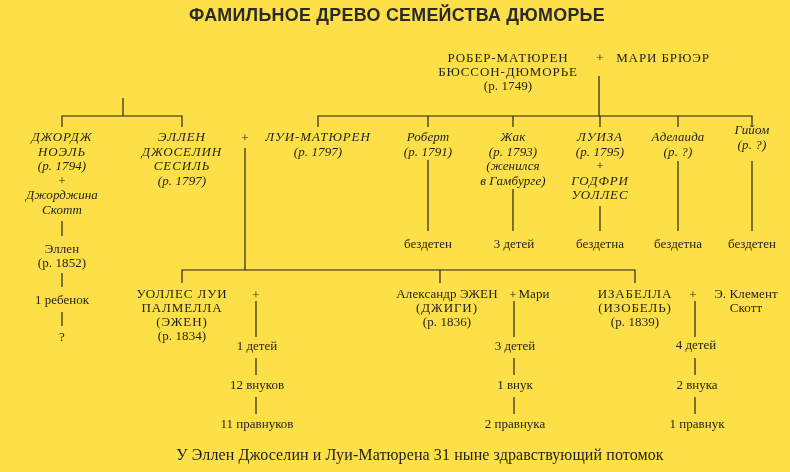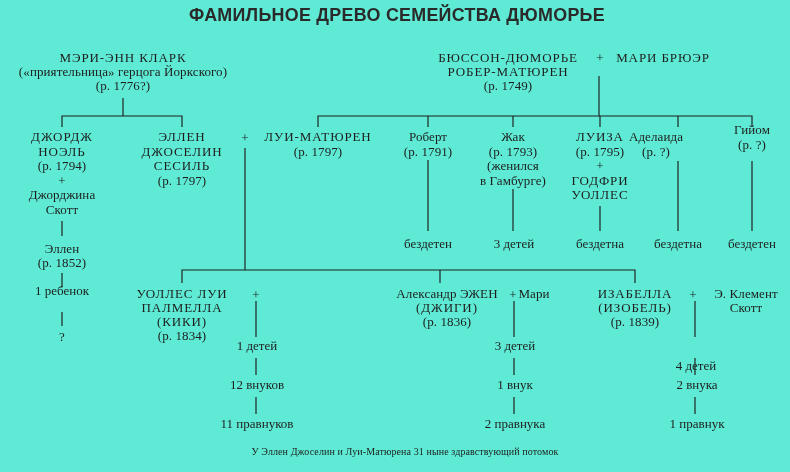--- a/index.html
+++ b/index.html
@@ -1,19 +1,19 @@
 <!DOCTYPE html>
 <html><head>
 <meta charset="utf-8">
 <style>
   html,body{margin:0;padding:0;background:#ffffff;}
   .page{
     position:relative;
     width:790px;height:472px;
-    background:#5eead4;
+    background:#fde047;
     font-family:"Liberation Serif", serif;
     color:#1e1e1e;
     overflow:hidden;
   }
   .title{
     position:absolute;
     left:397px;top:4px;
     transform:translateX(-50%) scaleX(0.94);
     transform-origin:center top;
     font-family:"Liberation Sans", sans-serif;
@@ -30,77 +30,72 @@
     fill:none;stroke:#1e1e1e;stroke-width:1.15;
   }
   .nd{
     position:absolute;
     transform:translateX(-50%);
     text-align:center;
     white-space:nowrap;
     font-size:13px;
     line-height:14px;
   }
-  .g2{line-height:14.5px;}
+  .g2{line-height:14.5px;font-style:italic;}
   .cap{letter-spacing:0.9px;}
   .nm{letter-spacing:0.1px;}
   .plus{font-size:13px;line-height:14px;}
   .caption{
     position:absolute;
-    left:405px;top:446px;
+    left:420px;top:446px;
     transform:translateX(-50%);
-    font-size:10px;
+    font-size:16px;
     letter-spacing:0.1px;
     white-space:nowrap;
   }
 </style>
 </head>
 <body>
 
 <div class="page">
 
   <div class="title">ФАМИЛЬНОЕ ДРЕВО СЕМЕЙСТВА ДЮМОРЬЕ</div>
 
   <svg class="connectors" viewBox="0 0 790 472" xmlns="http://www.w3.org/2000/svg">
     <path d="M123,98 V116 M62,127 V116 H182 V127"></path>
     <path d="M599,76 V116 M318,127 V116 H752 V127 M428,116 V127 M513,116 V127 M600,116 V127 M678,116 V127 M752,116 V127"></path>
     <path d="M62,221 V236 M62,273 V287 M62,312 V326 M245,148 V270 M428,160 V231 M513,189 V231 M600,206 V231 M678,161 V231 M752,161 V231"></path>
     <path d="M182,283 V270 H635 V283 M440,270 V283"></path>
     <path d="M256,301 V337 M256,358 V375 M256,397 V414 M514,301 V337 M514,358 V375 M514,397 V414 M695,301 V337 M695,358 V375 M695,397 V414"></path>
   </svg>
 
-  <div class="nd" style="left:123px;top:51px">
-    <div class="cap">МЭРИ-ЭНН КЛАРК</div>
-    <div class="nm">(«приятельница» герцога Йоркского)</div>
-    <div class="nm">(р. 1776?)</div>
-  </div>
 
   <div class="nd" style="left:508px;top:51px">
+    <div class="cap">РОБЕР-МАТЮРЕН</div>
     <div class="cap">БЮССОН-ДЮМОРЬЕ</div>
-    <div class="cap">РОБЕР-МАТЮРЕН</div>
     <div class="nm">(р. 1749)</div>
   </div>
   <div class="nd plus" style="left:600px;top:51px">+</div>
   <div class="nd" style="left:663px;top:51px">
     <div class="cap">МАРИ БРЮЭР</div>
   </div>
 
   <div class="nd g2" style="left:62px;top:130px">
     <div class="cap">ДЖОРДЖ</div>
     <div class="cap">НОЭЛЬ</div>
     <div class="nm">(р. 1794)</div>
     <div class="nm">+</div>
     <div class="nm">Джорджина</div>
     <div class="nm">Скотт</div>
   </div>
   <div class="nd" style="left:62px;top:242px">
     <div class="nm">Эллен</div>
     <div class="nm">(р. 1852)</div>
   </div>
-  <div class="nd" style="left:62px;top:284px">1 ребенок</div>
+  <div class="nd" style="left:62px;top:293px">1 ребенок</div>
   <div class="nd" style="left:62px;top:330px">?</div>
 
   <div class="nd g2" style="left:182px;top:130px">
     <div class="cap">ЭЛЛЕН</div>
     <div class="cap">ДЖОСЕЛИН</div>
     <div class="cap">СЕСИЛЬ</div>
     <div class="nm">(р. 1797)</div>
   </div>
   <div class="nd plus" style="left:245px;top:131px">+</div>
   <div class="nd g2" style="left:318px;top:130px">
@@ -124,36 +119,36 @@
 
   <div class="nd g2" style="left:600px;top:130px">
     <div class="cap">ЛУИЗА</div>
     <div class="nm">(р. 1795)</div>
     <div class="nm">+</div>
     <div class="cap">ГОДФРИ</div>
     <div class="cap">УОЛЛЕС</div>
   </div>
   <div class="nd" style="left:600px;top:237px">бездетна</div>
 
-  <div class="nd g2" style="left:656px;top:130px">
+  <div class="nd g2" style="left:678px;top:130px">
     <div class="nm">Аделаида</div>
     <div class="nm">(р. ?)</div>
   </div>
   <div class="nd" style="left:678px;top:237px">бездетна</div>
 
   <div class="nd g2" style="left:752px;top:123px">
     <div class="nm">Гийом</div>
     <div class="nm">(р. ?)</div>
   </div>
   <div class="nd" style="left:752px;top:237px">бездетен</div>
 
   <div class="nd" style="left:182px;top:287px">
     <div class="cap">УОЛЛЕС ЛУИ</div>
     <div class="cap">ПАЛМЕЛЛА</div>
-    <div class="cap">(КИКИ)</div>
+    <div class="cap">(ЭЖЕН)</div>
     <div class="nm">(р. 1834)</div>
   </div>
   <div class="nd plus" style="left:256px;top:288px">+</div>
   <div class="nd" style="left:257px;top:339px">1 детей</div>
   <div class="nd" style="left:257px;top:378px">12 внуков</div>
   <div class="nd" style="left:257px;top:417px">11 правнуков</div>
 
   <div class="nd" style="left:447px;top:287px">
     <div class="nm">Александр ЭЖЕН</div>
     <div class="cap">(ДЖИГИ)</div>
@@ -170,19 +165,19 @@
   <div class="nd" style="left:635px;top:287px">
     <div class="cap">ИЗАБЕЛЛА</div>
     <div class="cap">(ИЗОБЕЛЬ)</div>
     <div class="nm">(р. 1839)</div>
   </div>
   <div class="nd plus" style="left:693px;top:288px">+</div>
   <div class="nd" style="left:746px;top:287px">
     <div class="nm">Э. Клемент</div>
     <div class="nm">Скотт</div>
   </div>
-  <div class="nd" style="left:696px;top:359px">4 детей</div>
+  <div class="nd" style="left:696px;top:338px">4 детей</div>
   <div class="nd" style="left:697px;top:378px">2 внука</div>
   <div class="nd" style="left:697px;top:417px">1 правнук</div>
 
   <div class="caption">У Эллен Джоселин и Луи-Матюрена 31 ныне здравствующий потомок</div>
 
 </div>
 
 </body></html>

